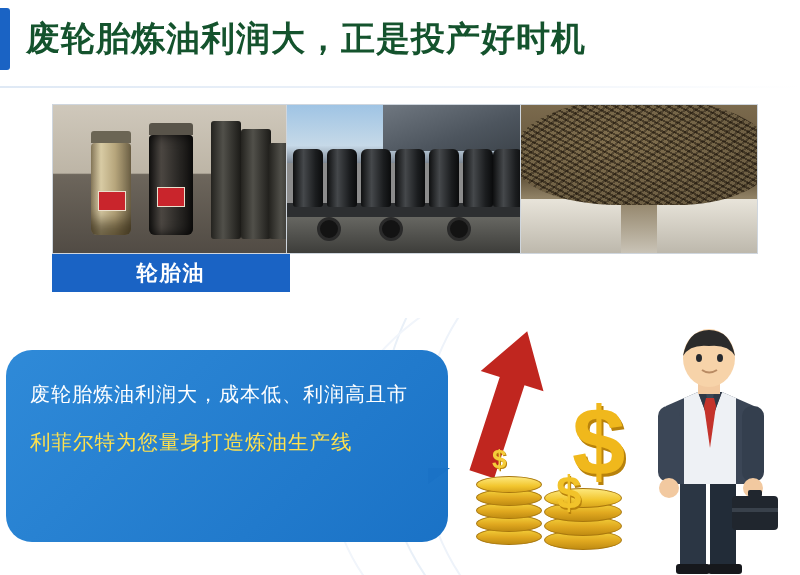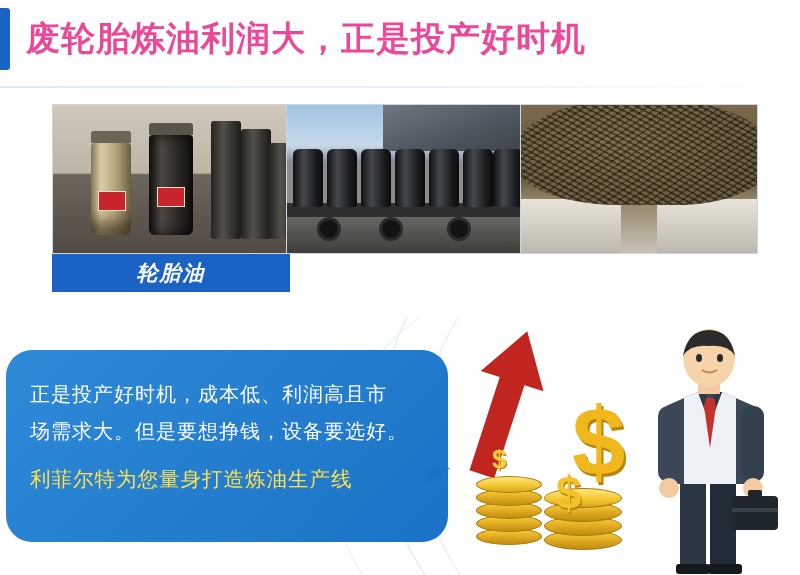--- a/index.html
+++ b/index.html
@@ -38,21 +38,21 @@
     height: 62px;
     background: #1a63c4;
     border-radius: 0 3px 3px 0;
   }
   .header-title {
     position: absolute;
     left: 26px;
     top: 14px;
     font-size: 34px;
     font-weight: bold;
-    color: #ec4899;
+    color: #14532d;
     letter-spacing: 1px;
     line-height: 48px;
     white-space: nowrap;
     text-align: center;
   }
   .header-rule {
     position: absolute;
     left: 0;
     top: 86px;
     width: 800px;
@@ -60,21 +60,20 @@
     background: linear-gradient(to right, #dfe9f5 0%, #eef3fa 60%, #ffffff 100%);
   }
 
   
   .cards {
     position: absolute;
     left: 0;
     top: 104px;
     width: 800px;
     height: 200px;
-    font-style: italic;
   }
   .card {
     position: absolute;
     top: 0;
     width: 238px;
     height: 196px;
   }
   .card-1 { left: 52px; }
   .card-2 { left: 286px; }
   .card-3 { left: 520px; }
@@ -365,22 +364,21 @@
 
     <div class="watermark">LEFILTER</div>
   </div>
 
   <div class="bottom">
     <div class="swoosh sw1"></div>
     <div class="swoosh sw2"></div>
     <div class="swoosh sw3"></div>
 
     <div class="speech">
-      <div class="speech-line">正是投产好时机，成本低、利润高且市</div>
-      <div class="speech-line">场需求大。但是要想挣钱，设备要选好。</div>
+      <div class="speech-line">废轮胎炼油利润大，成本低、利润高且市</div>
       <div class="speech-line accent">利菲尔特为您量身打造炼油生产线</div>
     </div>
     <div class="speech-tail"></div>
 
     <div class="arrow">
       <svg width="120" height="150" viewBox="0 0 120 150">
         <polygon points="52,0 86,52 66,52 66,150 40,150 40,52 20,52" fill="#c0261f" transform="rotate(18 53 75)"></polygon>
       </svg>
     </div>
 

